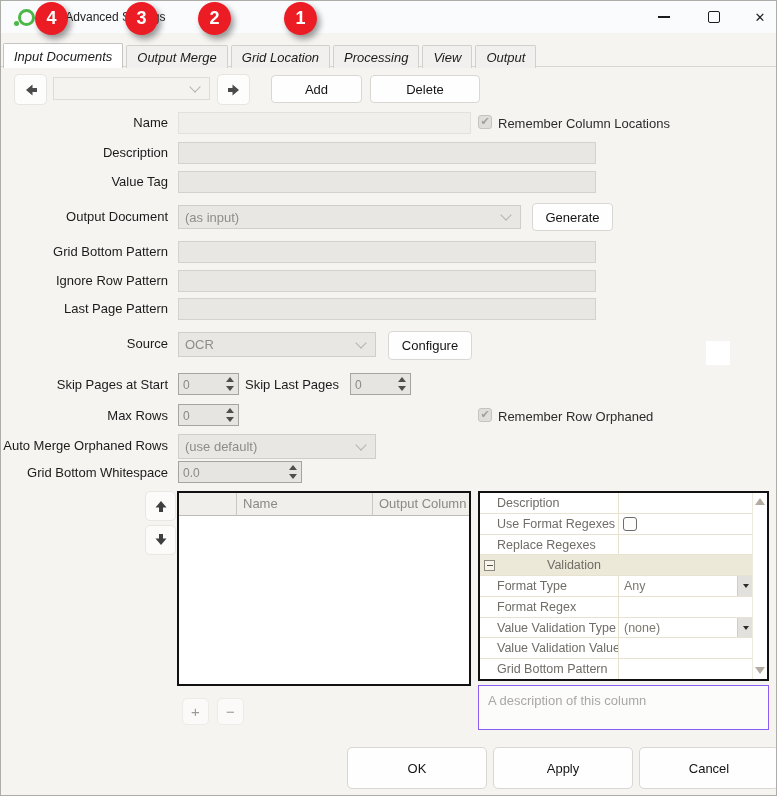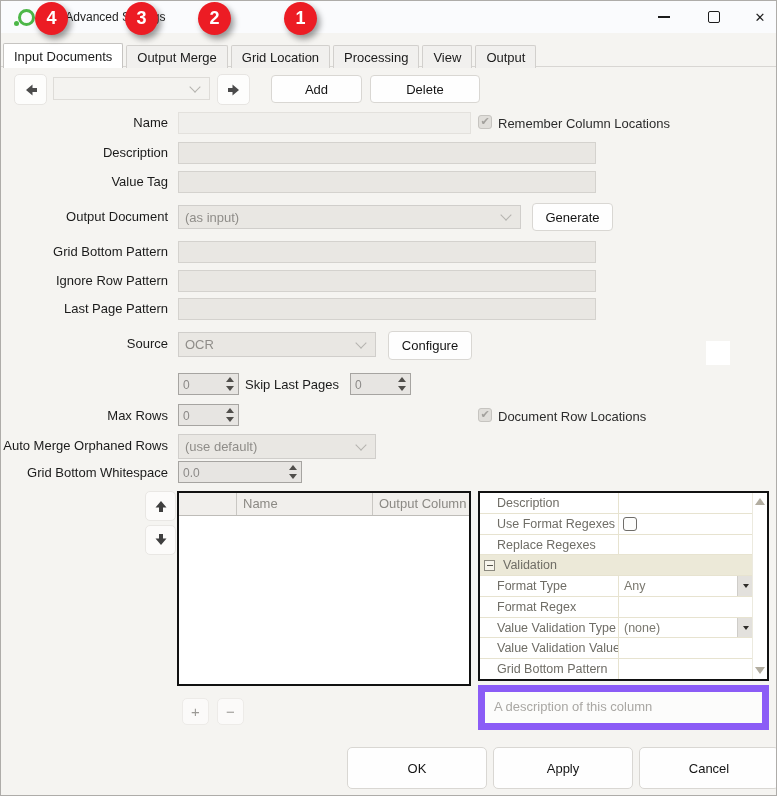--- a/index.html
+++ b/index.html
@@ -24,21 +24,21 @@
   
   .badge { position:absolute; top:1px; width:33px; height:33px; border-radius:50%;
     background:#ec1c24; color:#fff; font-size:18px; font-weight:bold;
     display:flex; align-items:center; justify-content:center; z-index:30;
     box-shadow:3px 4px 6px rgba(0,0,0,.40); }
   
   .tabline { position:absolute; left:0; top:65px; width:100%; height:1px; background:#d8d6d3; z-index:1; }
   .tabs { position:absolute; left:2px; top:42px; display:flex; align-items:flex-end; gap:3px; z-index:2; }
   .tab { height:23px; padding:4px 10px; background:#f1f0ee; border:1px solid #d2d0cd;
     border-bottom:none; border-radius:2px 2px 0 0; font-size:13px; color:#1b1b1b;
-    display:flex; align-items:center; box-sizing:border-box; }
+    display:flex; align-items:center; box-sizing:border-box;font-style:italic; }
   .tab.active { height:25px; background:#ffffff; border-color:#c6c4c1; position:relative; z-index:3; }
   
   .pbtn { position:absolute; background:#fefefe; border:1px solid #d9d7d3; border-radius:4px;
     display:flex; align-items:center; justify-content:center; font-size:13px; color:#141414; box-sizing:border-box; }
   .arrbtn { position:absolute; width:33px; height:31px; background:#fdfdfc; border:1px solid #e7e5e2;
     border-radius:5px; display:flex; align-items:center; justify-content:center; box-sizing:border-box; }
   .flabel { position:absolute; left:0; width:167px; text-align:right; font-size:13px; color:#1b1b1b; white-space:nowrap; }
   .field { position:absolute; height:22px; box-sizing:border-box; }
   .field.light { background:#f0efec; border:1px solid #e3e1dd; }
   .field.grey  { background:#e9e7e3; border:1px solid #d4d2ce; }
@@ -75,35 +75,35 @@
   .pgrid { position:absolute; left:477px; top:490px; width:291px; height:190px;
     border:2px solid #111111; background:#ffffff; box-sizing:border-box; }
   .pgrows { position:absolute; left:0; top:0; right:14px; bottom:0; display:flex; flex-direction:column; }
   .pgrow { flex:1; display:flex; border-bottom:1px solid #e7e3d0; align-items:stretch; }
   .pgrow:last-child { border-bottom:none; }
   .pglabel { width:139px; font-size:12.5px; color:#6f6d66; padding:3px 0 0 17px;
     border-right:1px solid #e7e3d0; box-sizing:border-box; white-space:nowrap; overflow:hidden; }
   .pgval { flex:1; display:flex; align-items:center; font-size:12.5px; color:#7a786f; position:relative; }
   .pgtext { padding-left:5px; }
   .pgrow.cat { background:#ece9d8; }
-  .pgrow.cat .pglabel { border-right:none; width:auto; padding-left:5px; }
+  .pgrow.cat .pglabel { border-right:none; width:auto; padding-left:5px;margin-left:44px; }
   .collapse { width:9px; height:9px; border:1px solid #8b897f; background:#f7f5ec; margin:5px 3px 0 4px;
     position:relative; flex:none; }
   .collapse .cline { position:absolute; left:1.5px; top:3.5px; width:6px; height:1px; background:#55534c; }
   .pgchk { width:14px; height:14px; border:1.4px solid #6f6d69; border-radius:3px; background:#fdfdfc;
     margin-left:4px; box-sizing:border-box; }
   .ddbtn { position:absolute; right:0; top:0; bottom:0; width:15px; background:#e3e1dd;
     border-left:1px solid #cfcdc9; display:flex; align-items:center; justify-content:center; }
   .ddtri { width:0; height:0; border-left:3.5px solid transparent; border-right:3.5px solid transparent; border-top:4.5px solid #2e2c29; }
   .pgscroll { position:absolute; right:0; top:0; bottom:0; width:14px; background:#ffffff;
     border-left:1px solid #eceadf; display:flex; flex-direction:column; justify-content:space-between; align-items:center; }
   .strup { margin-top:5px; width:0; height:0; border-left:5px solid transparent; border-right:5px solid transparent; border-bottom:7px solid #b2ada0; }
   .strdn { margin-bottom:5px; width:0; height:0; border-left:5px solid transparent; border-right:5px solid transparent; border-top:7px solid #b2ada0; }
   .helpbox { position:absolute; left:477px; top:684px; width:291px; height:45px; background:#fcfcfb;
-    border:7px solid #8b5cf6; box-sizing:border-box; }
+    border:1px solid #8b5cf6; box-sizing:border-box; }
   .helptext { position:absolute; left:9px; top:7px; font-size:13px; color:#a9a7a3; }
   .whitesq { position:absolute; left:705px; top:340px; width:24px; height:24px; background:#ffffff; }
   
   .arr { display:block; }
 </style>
 </head>
 <body>
 
 <div class="win">
 
@@ -185,20 +185,21 @@
   <div class="flabel" style="top:300px">Last Page Pattern</div>
   <div class="field grey" style="left:177px; top:297px; width:418px"></div>
 
   <div class="flabel" style="top:335px">Source</div>
   <div class="combo" style="left:177px; top:331px; width:198px; height:25px">
     <span class="comboval">OCR</span>
     <span class="chev"></span>
   </div>
   <div class="pbtn" style="left:387px; top:330px; width:84px; height:29px">Configure</div>
 
+  <div class="flabel" style="top:376px">Skip Pages at Start</div>
   <div class="spin" style="left:177px; top:372px; width:61px">
     <span class="spinval">0</span>
     <span class="spinbtns">
         <span class="tri-up"></span>
         <span class="tri-dn"></span>
       </span>
   </div>
   <div class="flabel" style="left:181px; width:157px; top:376px">Skip Last Pages</div>
   <div class="spin" style="left:349px; top:372px; width:61px">
     <span class="spinval">0</span>
@@ -212,21 +213,21 @@
   <div class="spin" style="left:177px; top:403px; width:61px">
     <span class="spinval">0</span>
     <span class="spinbtns">
         <span class="tri-up"></span>
         <span class="tri-dn"></span>
       </span>
   </div>
   <div class="chk" style="left:477px; top:407px">
       <span class="mark">✔</span>
     </div>
-  <div class="chklabel" style="left:497px; top:408px">Document Row Locations</div>
+  <div class="chklabel" style="left:497px; top:408px">Remember Row Orphaned</div>
 
   <div class="flabel" style="top:437px">Auto Merge Orphaned Rows</div>
   <div class="combo" style="left:177px; top:433px; width:198px; height:25px">
     <span class="comboval">(use default)</span>
     <span class="chev"></span>
   </div>
 
   <div class="flabel" style="top:464px">Grid Bottom Whitespace</div>
   <div class="spin" style="left:177px; top:460px; width:124px">
     <span class="spinval">0.0</span>

